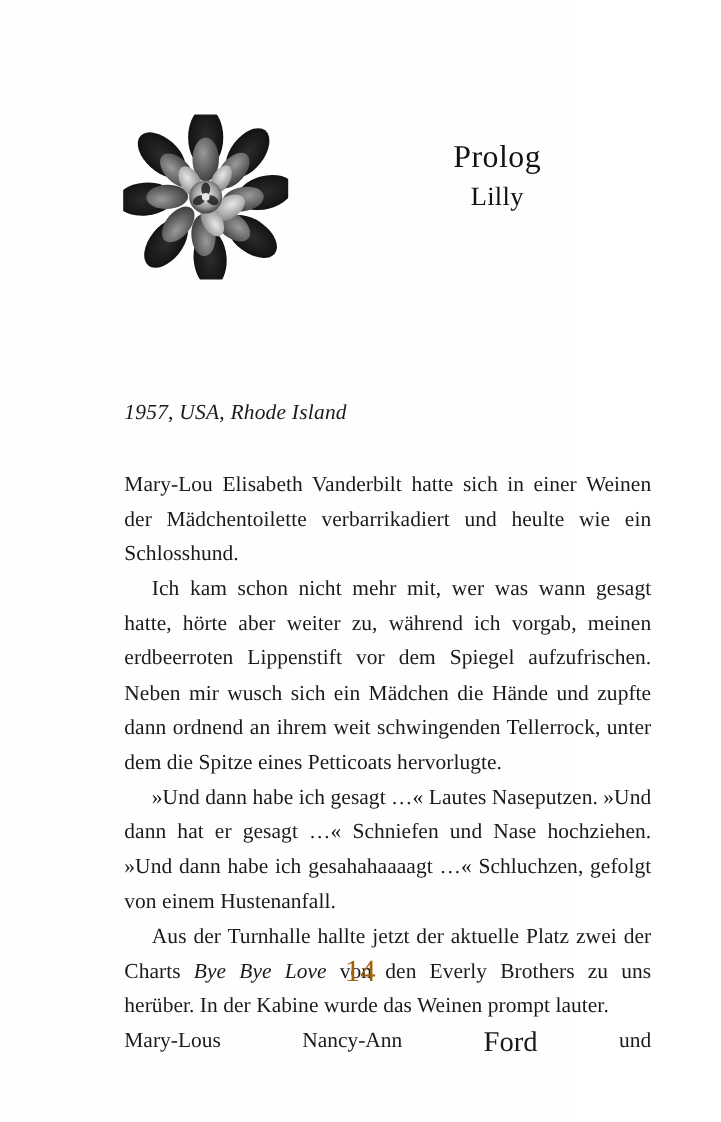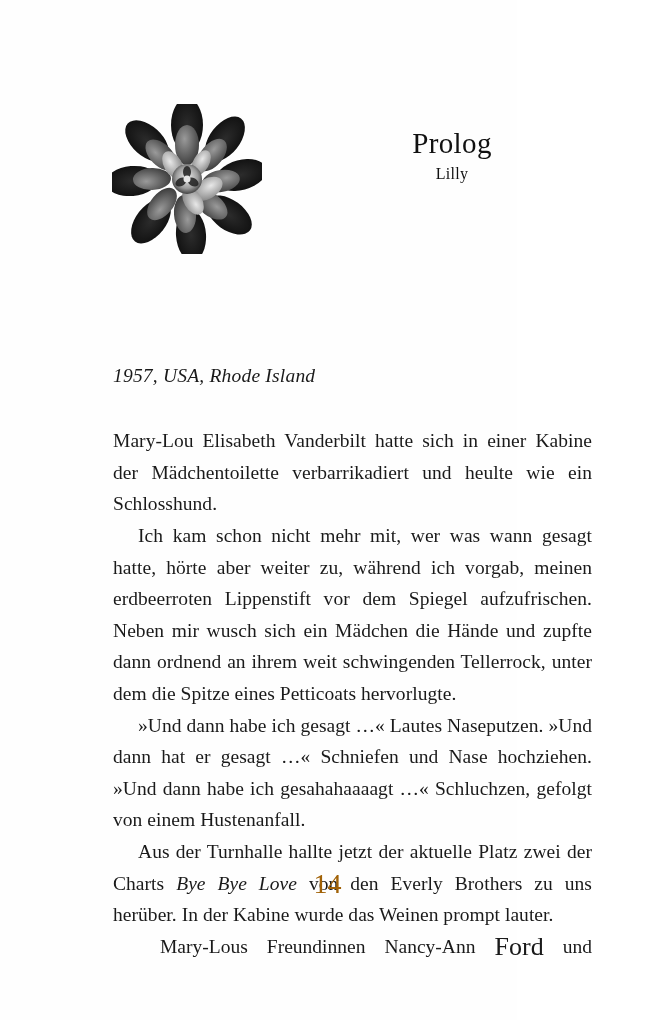--- a/index.html
+++ b/index.html
@@ -48,21 +48,21 @@
   }
   .chapter-title {
     font-family: "Liberation Serif", serif;
     font-size: 29px;
     line-height: 1.18;
     letter-spacing: 0.4px;
     color: #111;
   }
   .chapter-subtitle {
     font-family: "Liberation Serif", serif;
-    font-size: 16px;
+    font-size: 24px;
     line-height: 1.3;
     letter-spacing: 0.3px;
     color: #111;
     margin-top: 4px;
   }
 
   
   .body-block {
     position: absolute;
     left: 113px;
@@ -180,29 +180,28 @@
 
     <div class="chapter-titles">
       <div class="chapter-title">Prolog</div>
       <div class="chapter-subtitle">Lilly</div>
     </div>
   </div>
 
   <div class="body-block">
     <div class="dateline">1957, USA, Rhode Island</div>
 
-    <p class="para">Mary-Lou Elisabeth Vanderbilt hatte sich in einer Kabine der Mädchentoilette verbarrikadiert und heulte wie ein Schlosshund.</p>
+    <p class="para">Mary-Lou Elisabeth Vanderbilt hatte sich in einer Weinen der Mädchentoilette verbarrikadiert und heulte wie ein Schlosshund.</p>
     <p class="para indent">Ich kam schon nicht mehr mit, wer was wann gesagt hatte, hörte aber weiter zu, während ich vorgab, meinen erdbeerroten Lippenstift vor dem Spiegel aufzufrischen. Neben mir wusch sich ein Mädchen die Hände und zupfte dann ordnend an ihrem weit schwingenden Tellerrock, unter dem die Spitze eines Petticoats hervorlugte.</p>
     <p class="para indent">»Und dann habe ich gesagt …« Lautes Naseputzen. »Und dann hat er gesagt …« Schniefen und Nase hochziehen. »Und dann habe ich gesahahaaaagt …« Schluchzen, gefolgt von einem Hustenanfall.</p>
 
     <p class="para indent"><span>Aus der Turnhalle hallte jetzt der aktuelle Platz zwei der Charts </span><em class="italic-title">Bye Bye Love</em><span> von den Everly Brothers zu uns herüber. In der Kabine wurde das Weinen prompt lauter.</span></p>
 
     <div class="last-line-spread">
-      <span style="font-size:19.5px;line-height:31.6px;margin-left:47px;">Mary-Lous</span>
-      <span style="font-size:19.5px;line-height:31.6px;">Freundinnen</span>
+      <span style="font-size:19.5px;line-height:31.6px;">Mary-Lous</span>
       <span style="font-size:19.5px;line-height:31.6px;">Nancy-Ann</span>
       <span style="font-size:26px;line-height:31.6px;">Ford</span>
       <span style="font-size:19.5px;line-height:31.6px;">und</span>
     </div>
   </div>
 
   <div class="folio">14</div>
 </div>
 
 </body></html>

